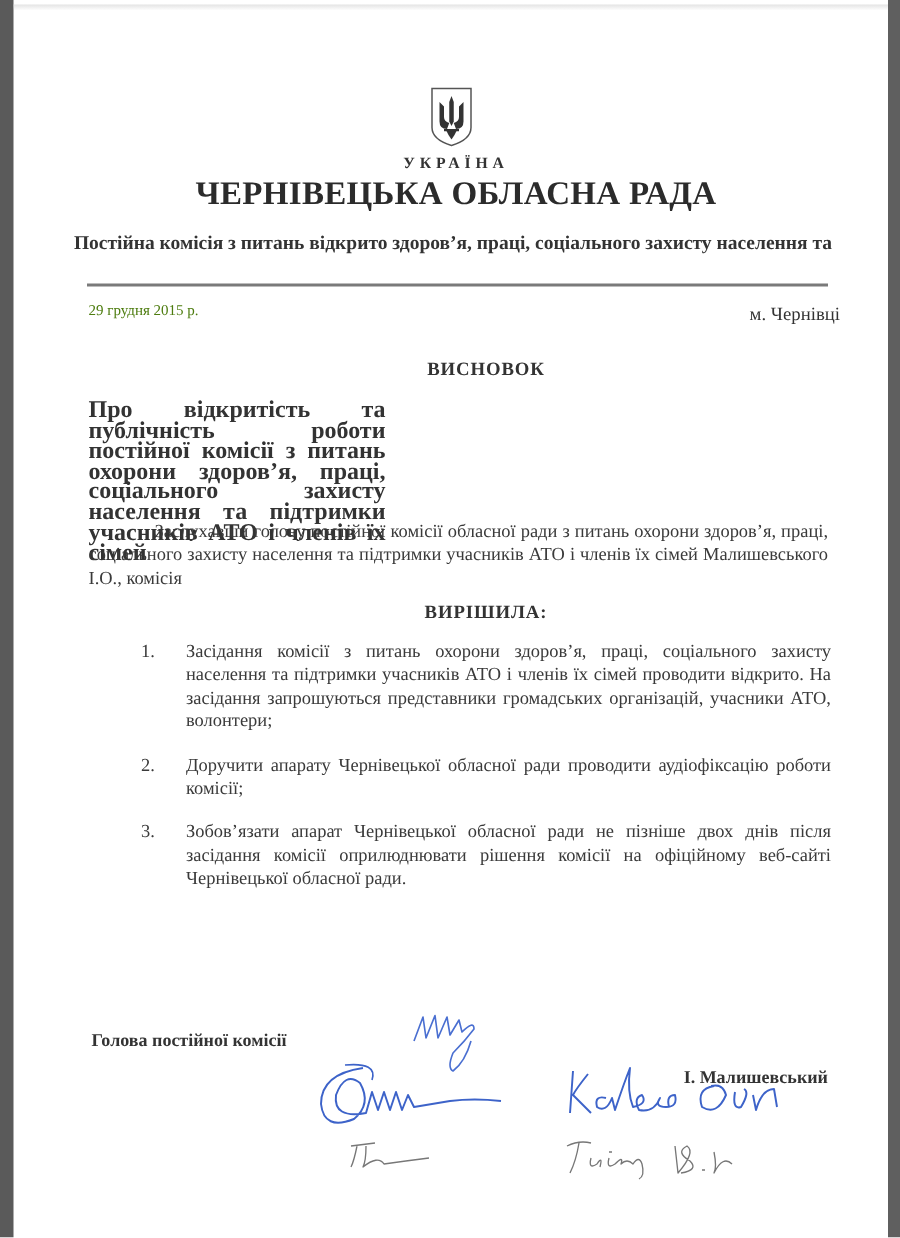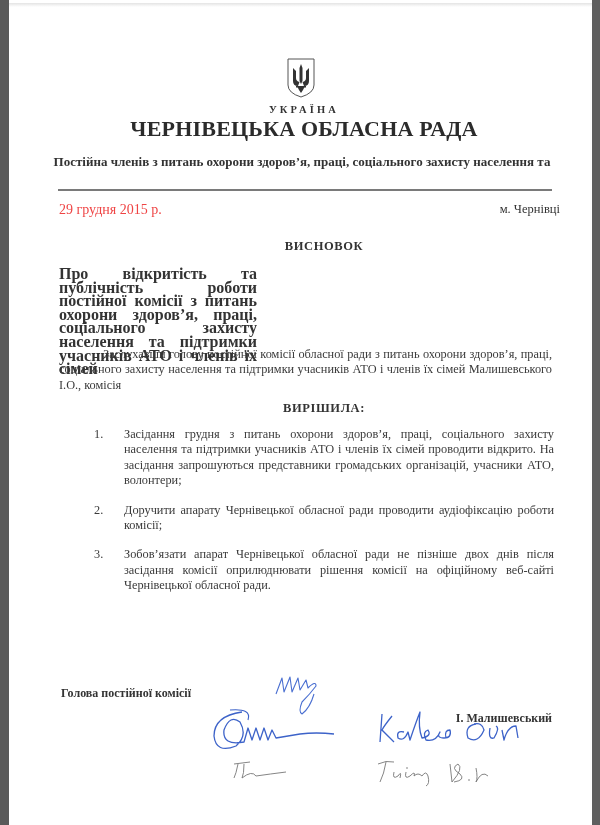--- a/index.html
+++ b/index.html
@@ -16,21 +16,21 @@
 
   .coat { position: absolute; left: 286px; top: 57px; width: 30px; height: 42px; }
   .country { position: absolute; left: 0; width: 600px; top: 104px; text-align: center;
     font-size: 10.5px; font-weight: bold; letter-spacing: 3.2px; color: #333; padding-left: 4px; }
   .council { position: absolute; left: 0; width: 600px; top: 116px; text-align: center;
     font-size: 22px; font-weight: bold; color: #2b2b2b; letter-spacing: 0.2px; padding-left: 4px; }
   .committee { position: absolute; left: 40px; width: 524px; top: 154px; text-align: center;
     font-size: 13px; font-weight: bold; line-height: 16px; color: #333; }
   .rule { position: absolute; left: 58px; width: 494px; top: 189px; height: 1.5px; background: #7a7a7a; }
 
-  .date { position: absolute; left: 59px; top: 202px; font-size: 14px; color: #ef4444; }
+  .date { position: absolute; left: 59px; top: 202px; font-size: 10px; color: #4d7c0f; }
   .city { position: absolute; right: 40px; top: 202px; font-size: 12.5px; color: #333; }
 
   .doc-title { position: absolute; left: 0; width: 600px; top: 239px; text-align: center;
     font-size: 12.5px; font-weight: bold; letter-spacing: 0.6px; color: #333; padding-left: 24px; }
 
   .subject { position: absolute; left: 59px; top: 267px; width: 198px;
     font-size: 16px; font-weight: bold; line-height: 13.6px; text-align: justify; color: #333; }
 
   .intro { position: absolute; left: 59px; top: 347px; width: 493px;
     font-size: 12.3px; line-height: 15.4px; text-align: justify; color: #3a3a3a; text-indent: 44px; }
@@ -63,39 +63,39 @@
     <path d="M7 11 V24 Q7 29 12 29 L13.5 25 Q10 24 10 21 V14 Z" fill="#333"></path>
     <path d="M23 11 V24 Q23 29 18 29 L16.5 25 Q20 24 20 21 V14 Z" fill="#333"></path>
     <path d="M11 29 H19 L17 33 L15 36 L13 33 Z" fill="#333"></path>
     <rect x="10" y="29" width="10" height="1.5" fill="#333"></rect>
   </svg>
 </div>
 
 <div class="country">УКРАЇНА</div>
 <div class="council">ЧЕРНІВЕЦЬКА ОБЛАСНА РАДА</div>
 <div class="committee">
-  <div>Постійна членів з питань охорони здоров’я, праці, соціального захисту населення та</div>
+  <div>Постійна комісія з питань відкрито здоров’я, праці, соціального захисту населення та</div>
 </div>
 <div class="rule"></div>
 
 <div class="date">29 грудня 2015 р.</div>
 <div class="city">м. Чернівці</div>
 
 <div class="doc-title">ВИСНОВОК</div>
 
 <div class="subject">Про відкритість та публічність роботи постійної комісії з питань охорони здоров’я, праці, соціального захисту населення та підтримки учасників АТО і членів їх сімей</div>
 
 <div class="intro">Заслухавши голову постійної комісії обласної ради з питань охорони здоров’я, праці, соціального захисту населення та підтримки учасників АТО і членів їх сімей Малишевського І.О., комісія</div>
 
 <div class="decided">ВИРІШИЛА:</div>
 
 <ol class="items">
   <li class="item">
     <span class="num">1.</span>
-    <span>Засідання грудня з питань охорони здоров’я, праці, соціального захисту населення та підтримки учасників АТО і членів їх сімей проводити відкрито. На засідання запрошуються представники громадських організацій, учасники АТО, волонтери;</span>
+    <span>Засідання комісії з питань охорони здоров’я, праці, соціального захисту населення та підтримки учасників АТО і членів їх сімей проводити відкрито. На засідання запрошуються представники громадських організацій, учасники АТО, волонтери;</span>
   </li>
   <li class="item">
     <span class="num">2.</span>
     <span>Доручити апарату Чернівецької обласної ради проводити аудіофіксацію роботи комісії;</span>
   </li>
   <li class="item">
     <span class="num">3.</span>
     <span>Зобов’язати апарат Чернівецької обласної ради не пізніше двох днів після засідання комісії оприлюднювати рішення комісії на офіційному веб-сайті Чернівецької обласної ради.</span>
   </li>
 </ol>

